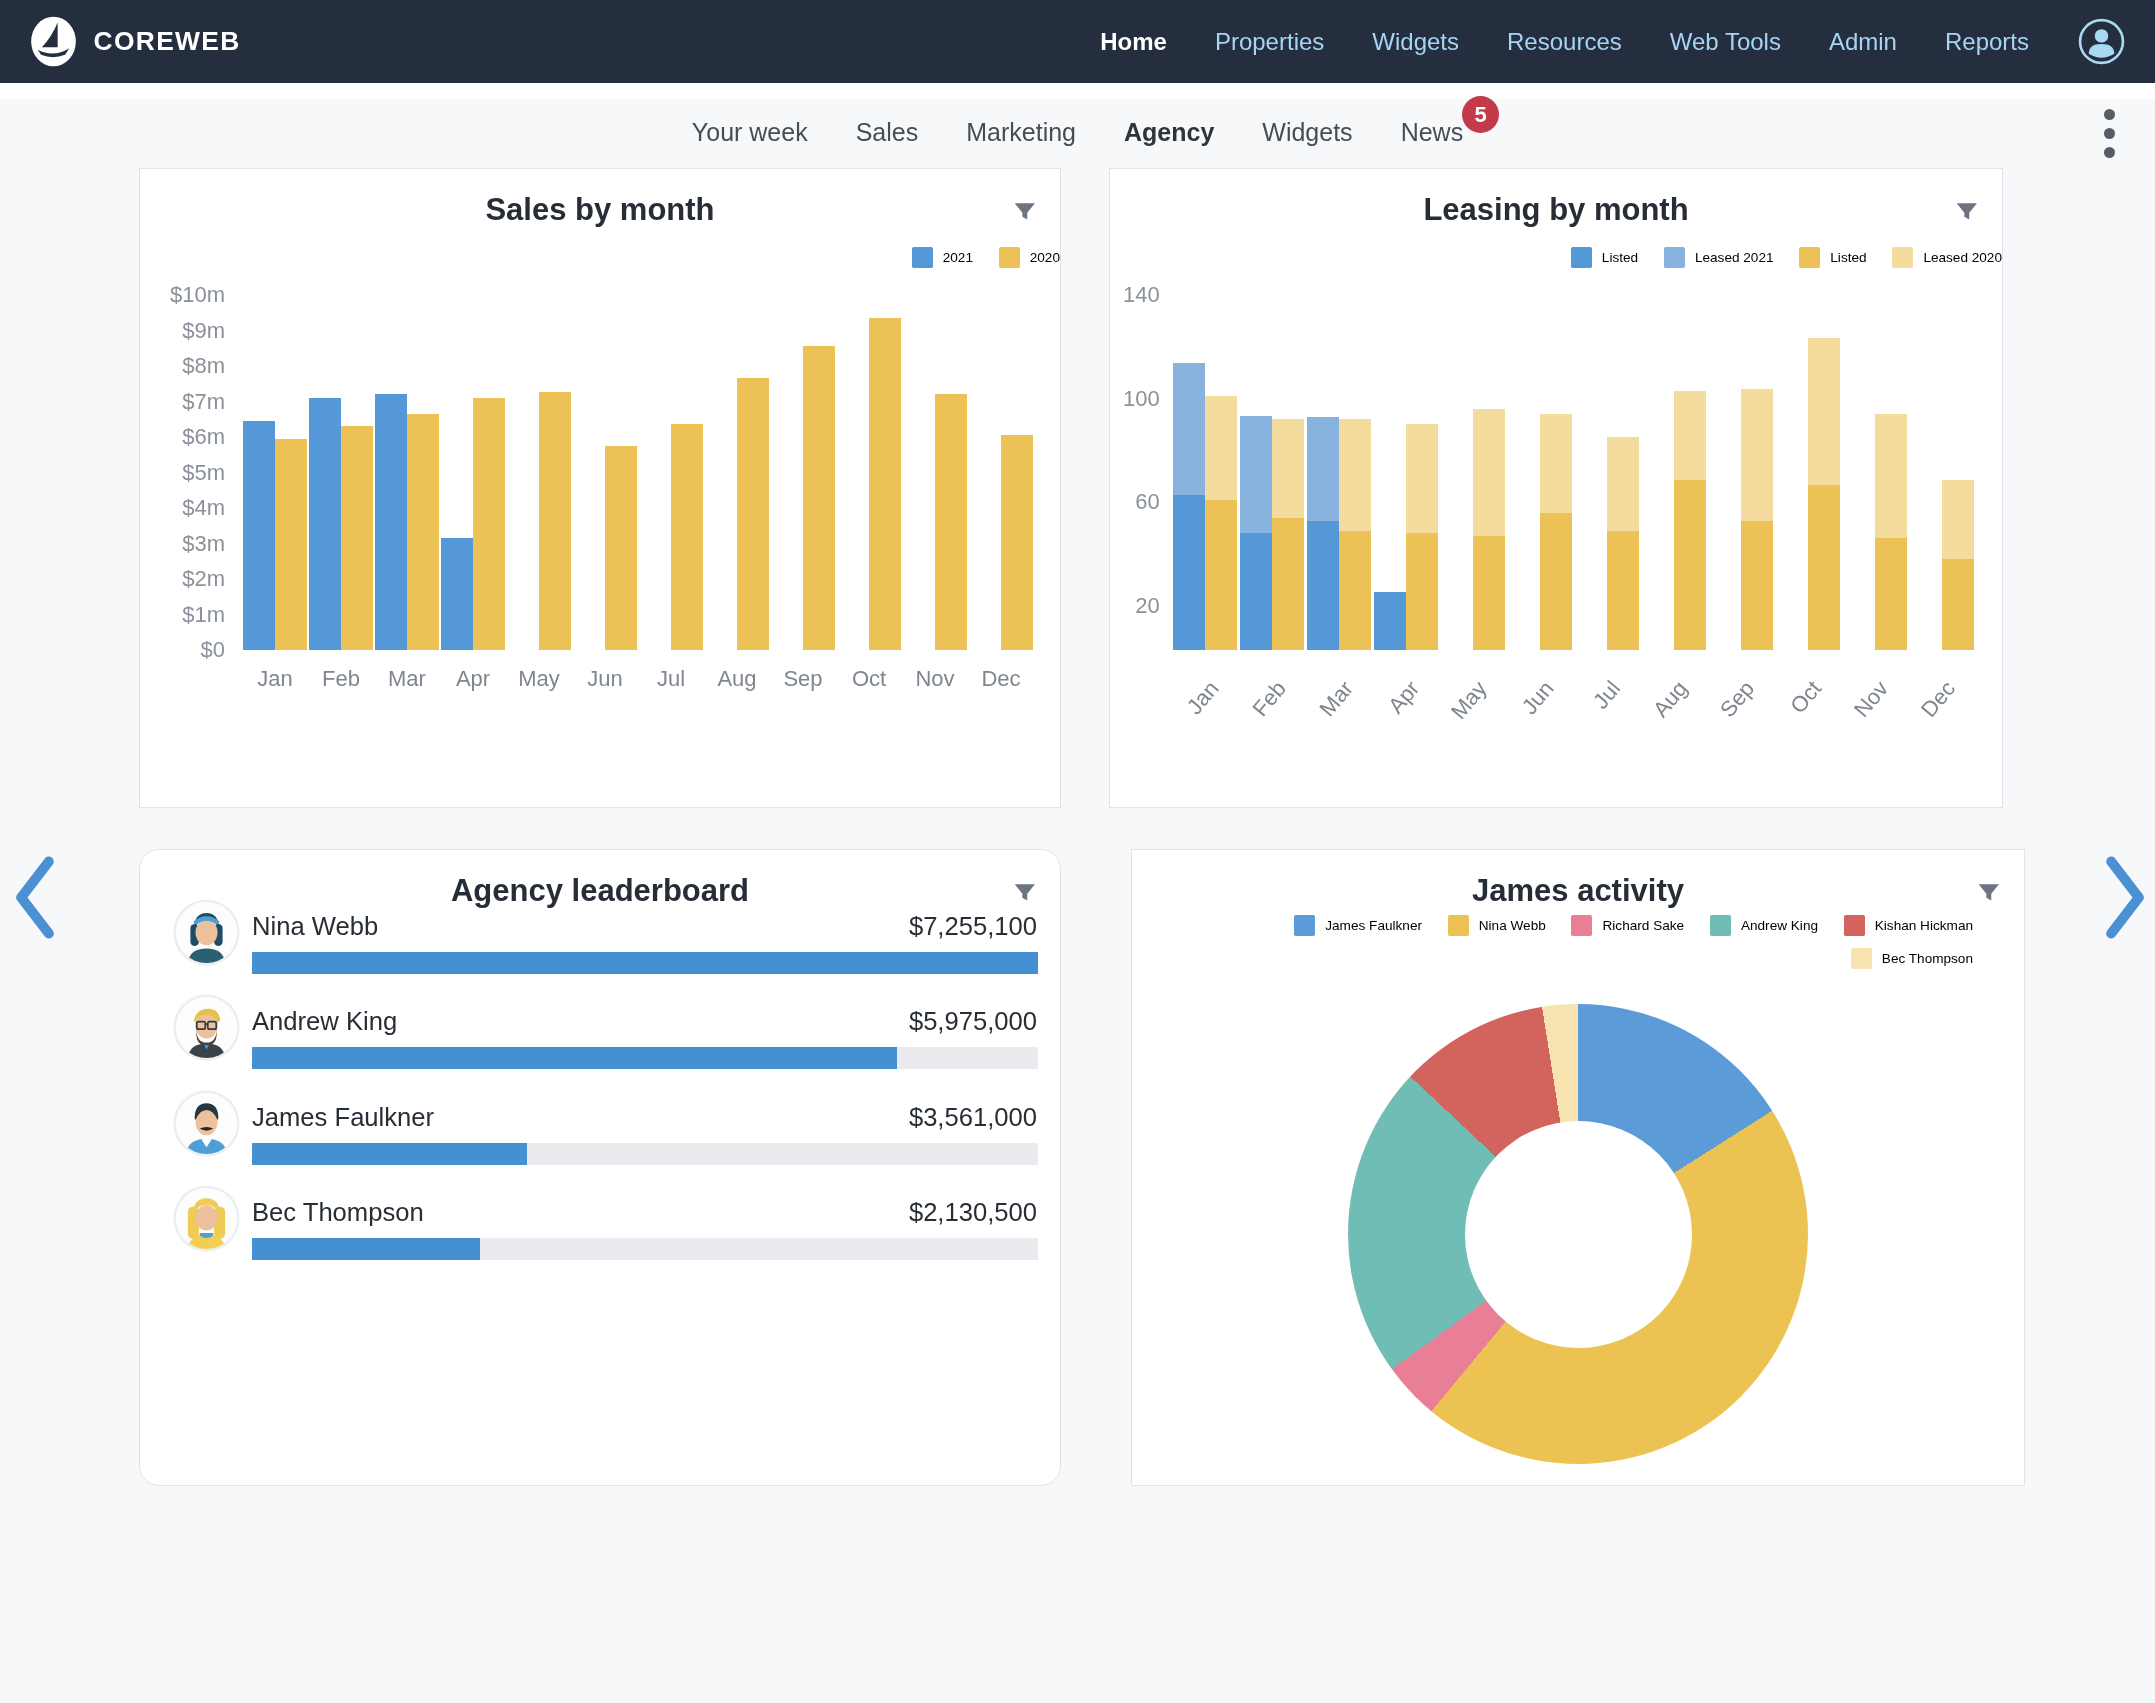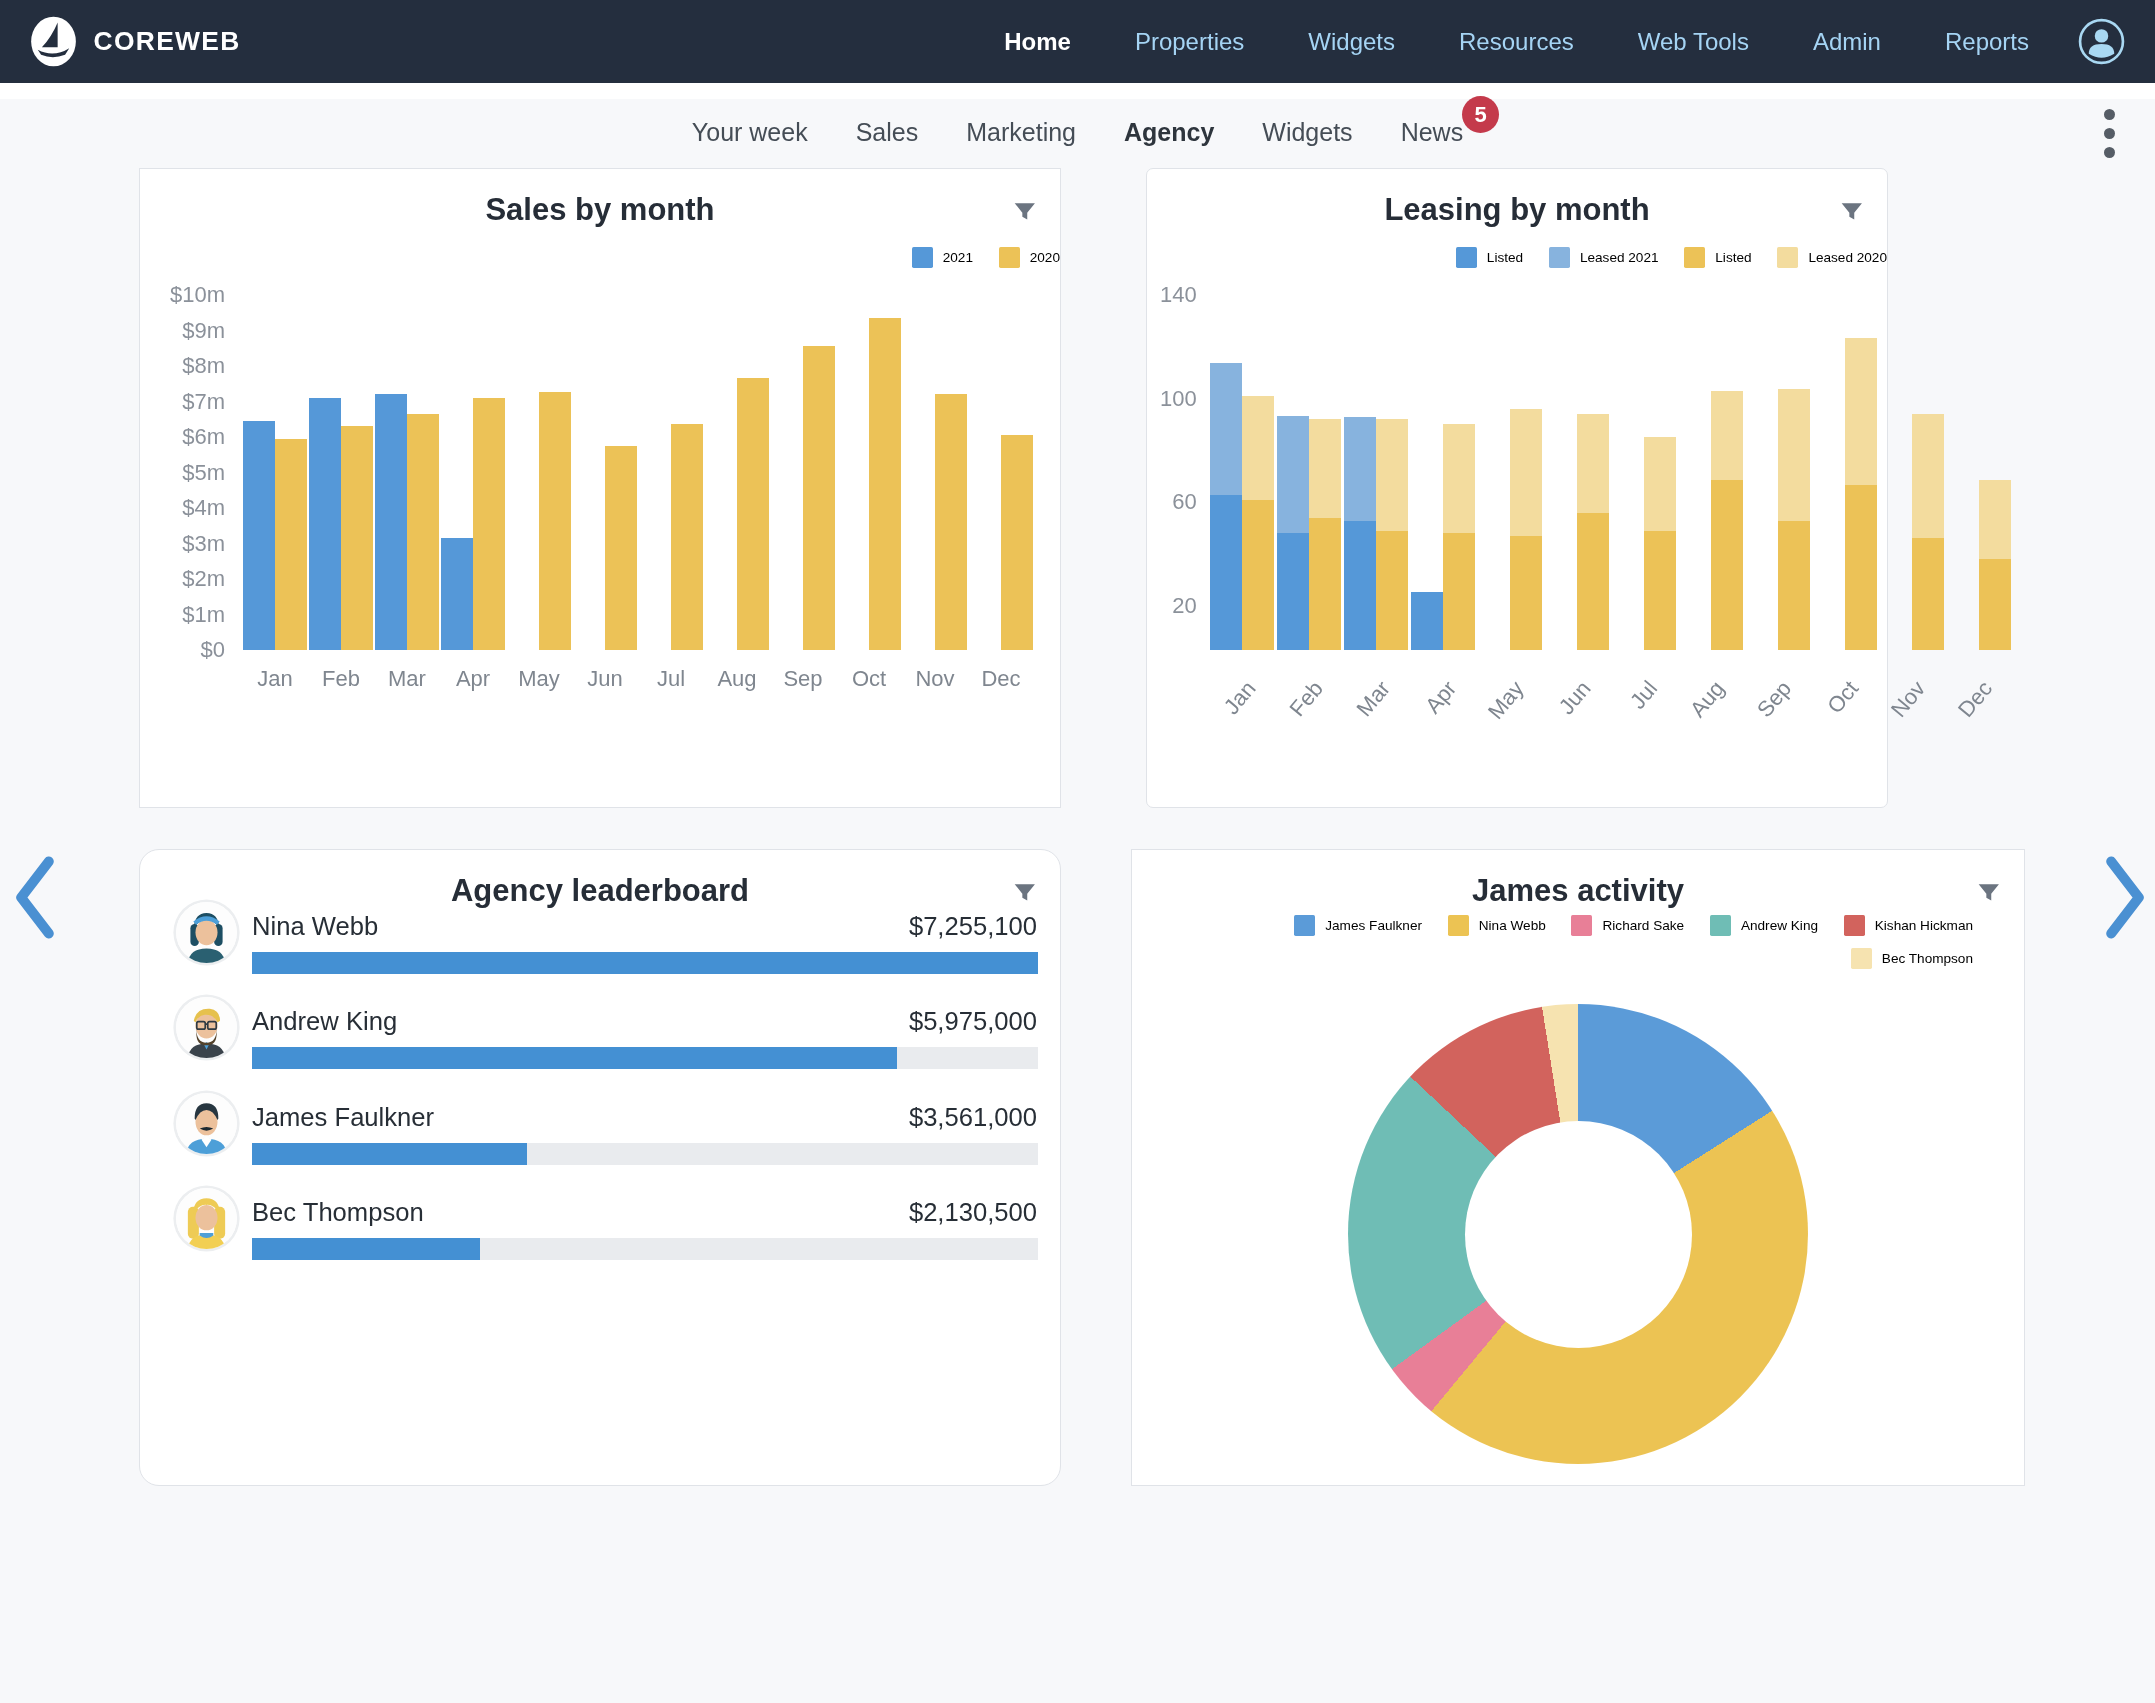--- a/index.html
+++ b/index.html
@@ -7,40 +7,40 @@
     width:2155px;height:1704px;position:relative;overflow:hidden;
     background:#f7f8fa;font-family:"Liberation Sans",sans-serif;
     -webkit-font-smoothing:antialiased;
   }
   
   .navbar{position:absolute;top:0;left:0;width:2155px;height:83px;background:#242e3e;
     display:flex;align-items:center;}
   .brand{display:flex;align-items:center;margin-left:27px;}
   .brand-logo{width:53px;height:53px;}
   .brand-name{color:#ffffff;font-size:26.4px;font-weight:700;letter-spacing:1.3px;margin-left:13.6px;}
-  .nav-links{margin-left:auto;display:flex;align-items:center;gap:64px;margin-right:48px;}
+  .nav-links{margin-left:auto;display:flex;align-items:center;gap:48px;margin-right:48px;}
   .nav-link{color:#a5d4f4;font-size:24px;text-decoration:none;cursor:pointer;}
   .nav-link.active{color:#ffffff;font-weight:700;}
   .nav-avatar{width:49px;height:49px;margin-right:29px;cursor:pointer;}
   .white-strip{position:absolute;top:83px;left:0;width:2155px;height:16px;background:#ffffff;}
   
   .tabs-row{position:absolute;top:100px;left:0;width:2155px;height:65px;display:flex;
     align-items:center;justify-content:center;gap:48px;}
   .tab{position:relative;font-size:25px;color:#454d56;cursor:pointer;}
   .tab.active{font-weight:700;color:#2e353d;}
   .badge{position:absolute;top:-22px;right:-36px;width:37px;height:37px;border-radius:50%;
     background:#c43a4b;color:#fff;font-size:22px;font-weight:700;display:flex;
     align-items:center;justify-content:center;}
   .kebab{position:absolute;top:109px;right:37px;width:17px;height:49px;cursor:pointer;
     display:flex;flex-direction:column;justify-content:space-between;align-items:center;}
   .kebab i{width:11px;height:11px;border-radius:50%;background:#565d66;}
   
   .card{position:absolute;background:#ffffff;border:0.9px solid #e0e3e8;box-sizing:border-box;}
   .card-sales{left:139px;top:168px;width:922px;height:640px;}
-  .card-leasing{left:1146px;top:168px;width:742px;height:640px;border-radius:7px;}
+  .card-leasing{left:1109px;top:168px;width:894px;height:640px;}
   .card-leaderboard{left:139px;top:849px;width:922px;height:637px;border-radius:20px;}
   .card-activity{left:1131px;top:849px;width:894px;height:637px;}
   .card-title{position:absolute;top:24px;left:0;right:0;text-align:center;font-size:31px;
     font-weight:700;color:#262d37;line-height:34px;}
   .funnel{position:absolute;top:31px;right:22px;width:25.6px;height:25.6px;cursor:pointer;}
   
   .legend{position:absolute;top:78px;left:0;right:0;display:flex;flex-wrap:wrap;
     justify-content:flex-end;column-gap:25.6px;row-gap:12px;}
   .legend-item{display:flex;align-items:center;cursor:pointer;}
   .swatch{width:21px;height:21px;border-radius:1.7px;margin-right:10.2px;flex:none;}

